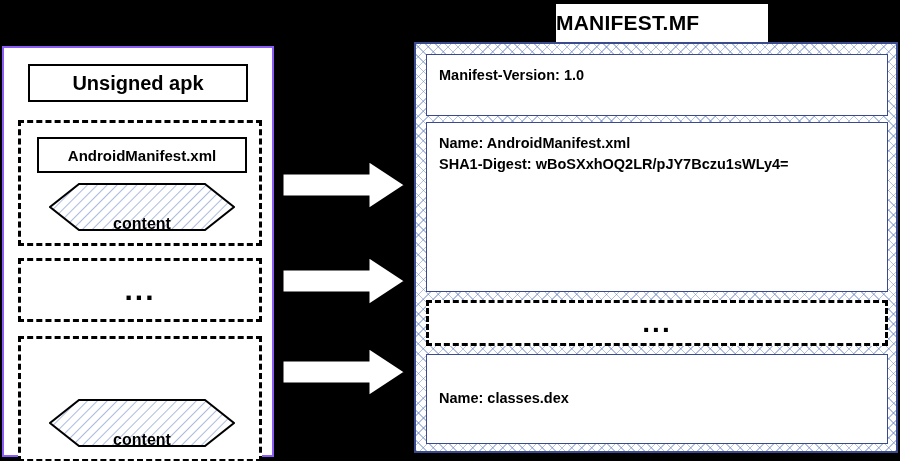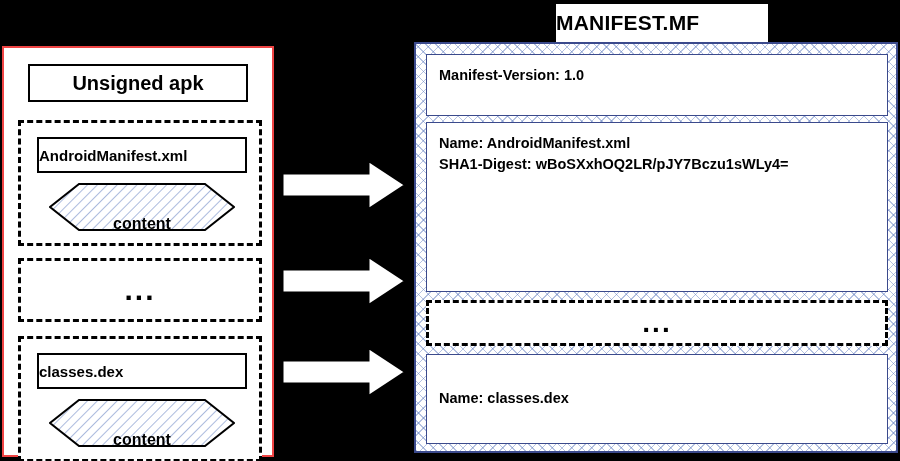--- a/index.html
+++ b/index.html
@@ -33,21 +33,21 @@
   }
 
   
   #left-panel {
     position: absolute;
     left: 2px;
     top: 46px;
     width: 272px;
     height: 411px;
     background: #ffffff;
-    border: 2px solid #ef4444;
+    border: 2px solid #8b5cf6;
     box-sizing: border-box;
   }
   #unsigned-apk-label {
     position: absolute;
     left: 24px;
     top: 16px;
     width: 220px;
     height: 38px;
     background: #ffffff;
     border: 2px solid #000000;
@@ -76,20 +76,21 @@
     position: absolute;
     left: 16px;
     top: 14px;
     width: 210px;
     height: 36px;
     background: #ffffff;
     border: 2px solid #000000;
     box-sizing: border-box;
     display: flex;
     align-items: center;
+    justify-content: center;
     font-size: 15px;
     font-weight: bold;
     color: #000000;
   }
 
   
   .content-hex {
     position: absolute;
     left: 28px;
     top: 60px;
@@ -206,23 +207,20 @@
       </svg>
       <div class="hex-label">content</div>
     </div>
   </div>
 
   <div class="entry-group" id="group-ellipsis">
     <div class="ellipsis-dots">...</div>
   </div>
 
   <div class="entry-group" id="group-classes">
-    <div class="file-name-box">
-      <span>classes.dex</span>
-    </div>
     <div class="content-hex">
       <svg width="186" height="48" viewBox="0 0 186 48">
         <defs>
           <pattern id="hatch2" width="7" height="7" patternTransform="rotate(45)" patternUnits="userSpaceOnUse">
             <line x1="0" y1="0" x2="0" y2="7" stroke="#5a78be" stroke-width="1"></line>
           </pattern>
         </defs>
         <polygon points="30,1 156,1 185,24 156,47 30,47 1,24" fill="url(#hatch2)" stroke="#000000" stroke-width="2"></polygon>
       </svg>
       <div class="hex-label">content</div>

